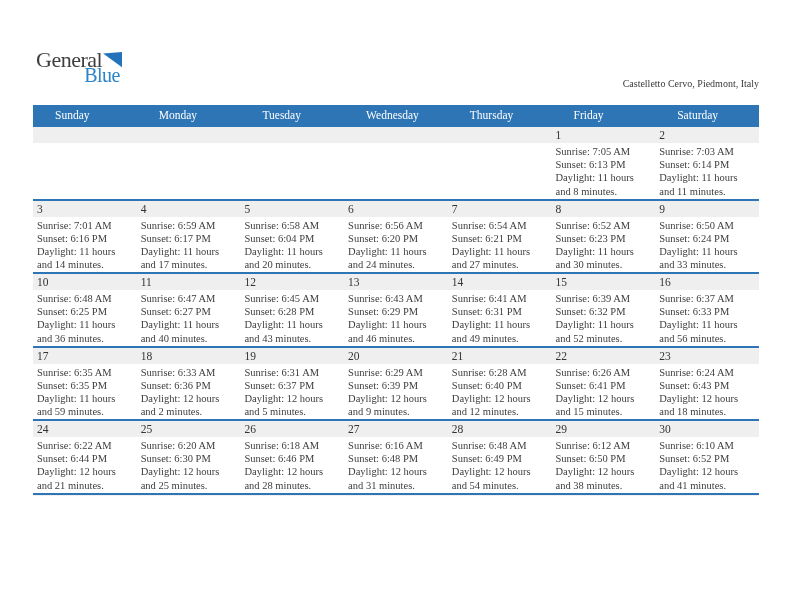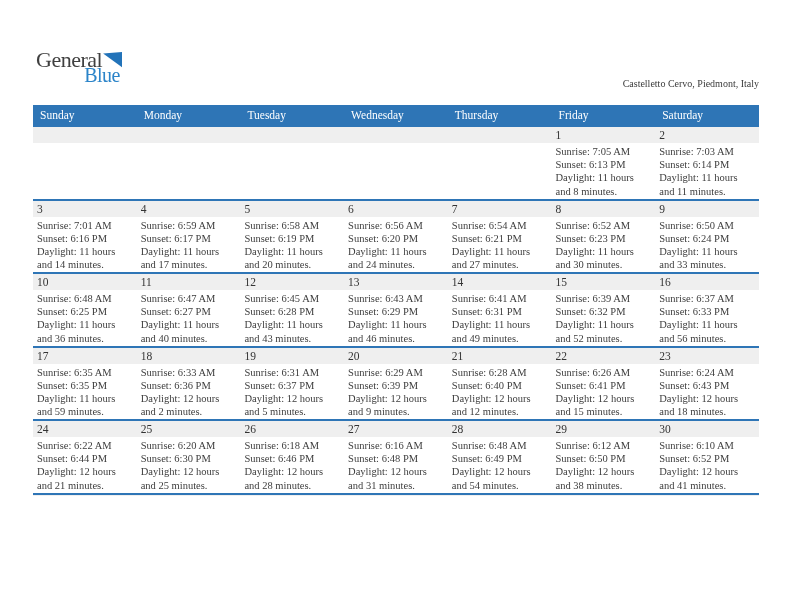--- a/index.html
+++ b/index.html
@@ -38,21 +38,21 @@
     text-align:right;
   }
 
   
   .calendar { position:absolute; left:33px; top:105px; width:726px; }
   .weekday-row {
     display:flex; height:20px; align-items:center;
     background:#2e75b6;
   }
   .weekday {
-    width:14.2857%; padding-left:7px;
+    width:14.2857%; padding-left:22px;
     color:#ffffff; font-size:11.5px;
   }
   .weeks { width:100%; }
   .week {
     display:flex; height:73.5px;
     border-top:2px solid #2e75b6;
     background:linear-gradient(#efefef 0 16px, #ffffff 16px);
   }
   .cell { width:14.2857%; padding:0 3px 0 4px; overflow:hidden; }
   .day-num { height:16px; line-height:16px; font-size:11.5px; color:#333333; }
@@ -125,21 +125,21 @@
               <div>Sunrise: 6:59 AM</div>
               <div>Sunset: 6:17 PM</div>
               <div>Daylight: 11 hours</div>
               <div>and 17 minutes.</div>
             </div>
           </div>
           <div class="cell">
             <div class="day-num">5</div>
             <div class="cell-lines">
               <div>Sunrise: 6:58 AM</div>
-              <div>Sunset: 6:19 PM</div>
+              <div>Sunset: 6:04 PM</div>
               <div>Daylight: 11 hours</div>
               <div>and 20 minutes.</div>
             </div>
           </div>
           <div class="cell">
             <div class="day-num">6</div>
             <div class="cell-lines">
               <div>Sunrise: 6:56 AM</div>
               <div>Sunset: 6:20 PM</div>
               <div>Daylight: 11 hours</div>

